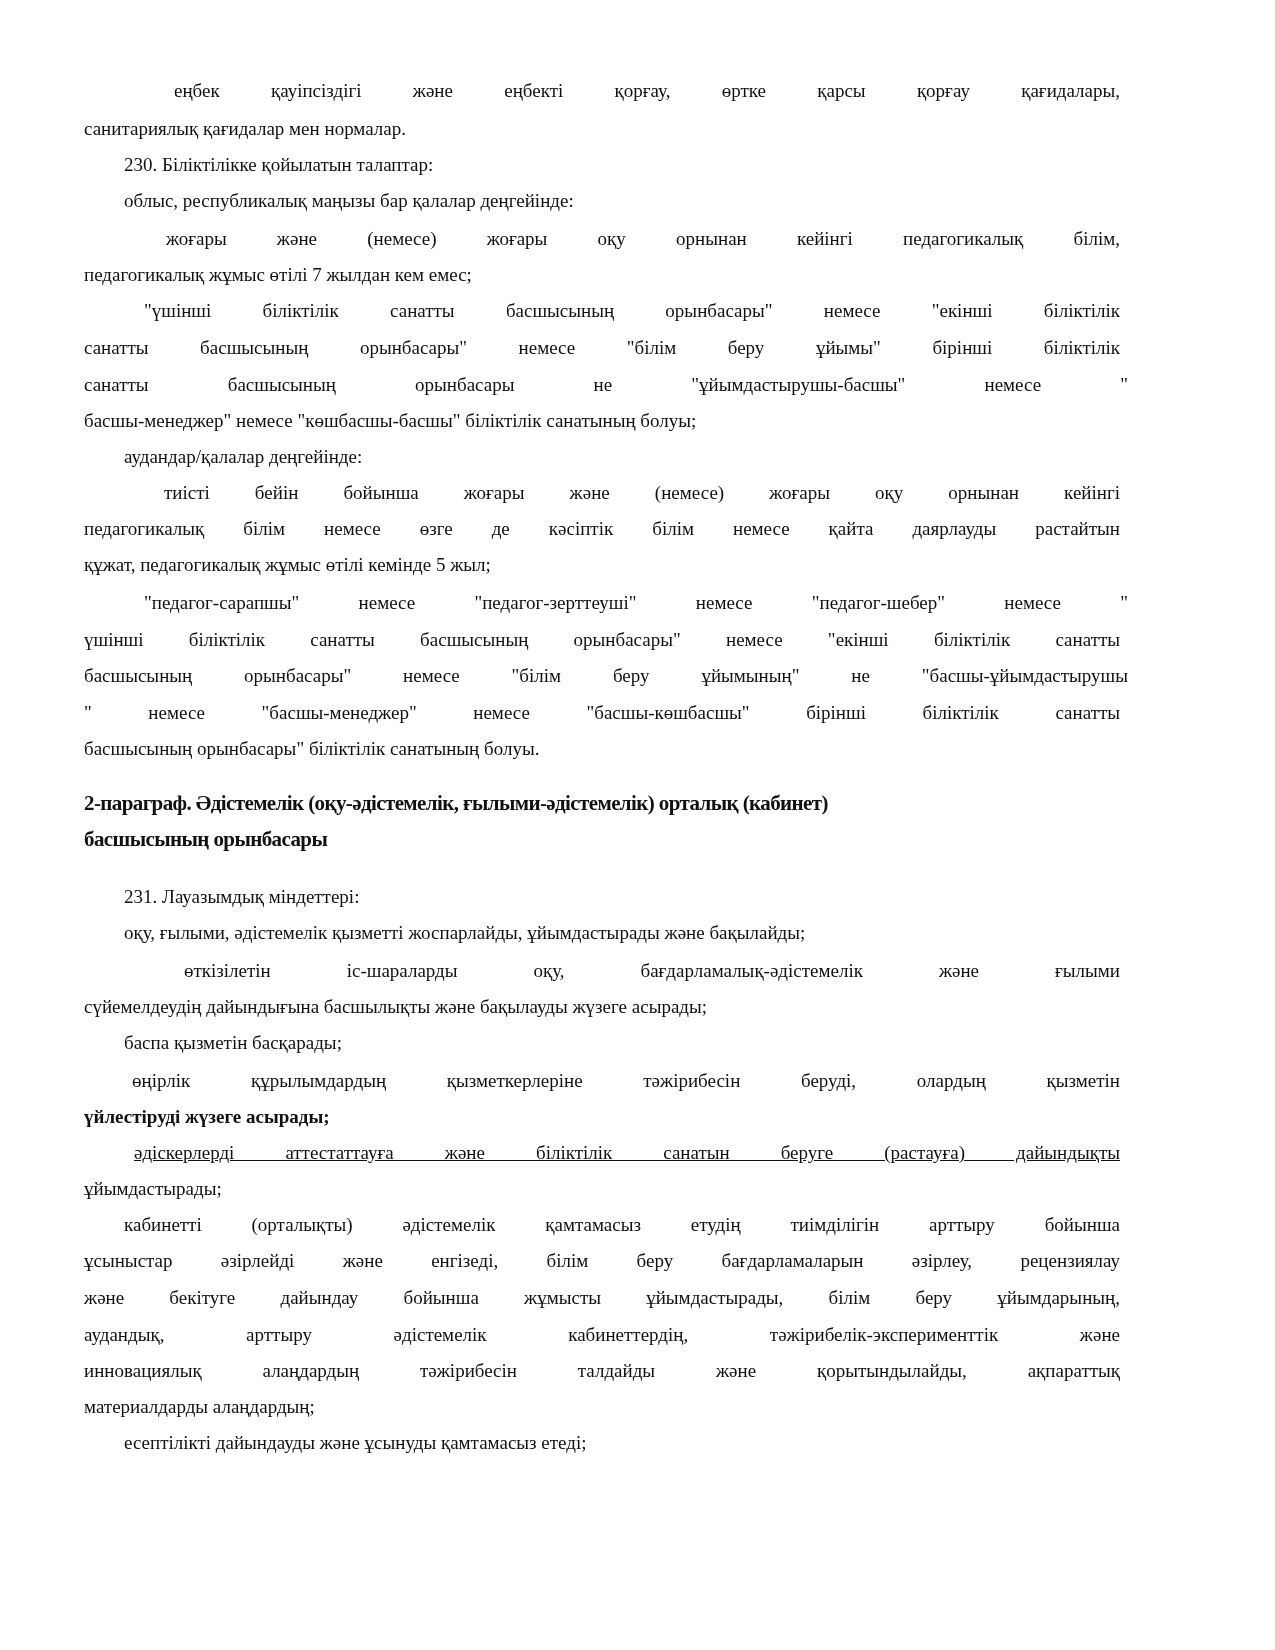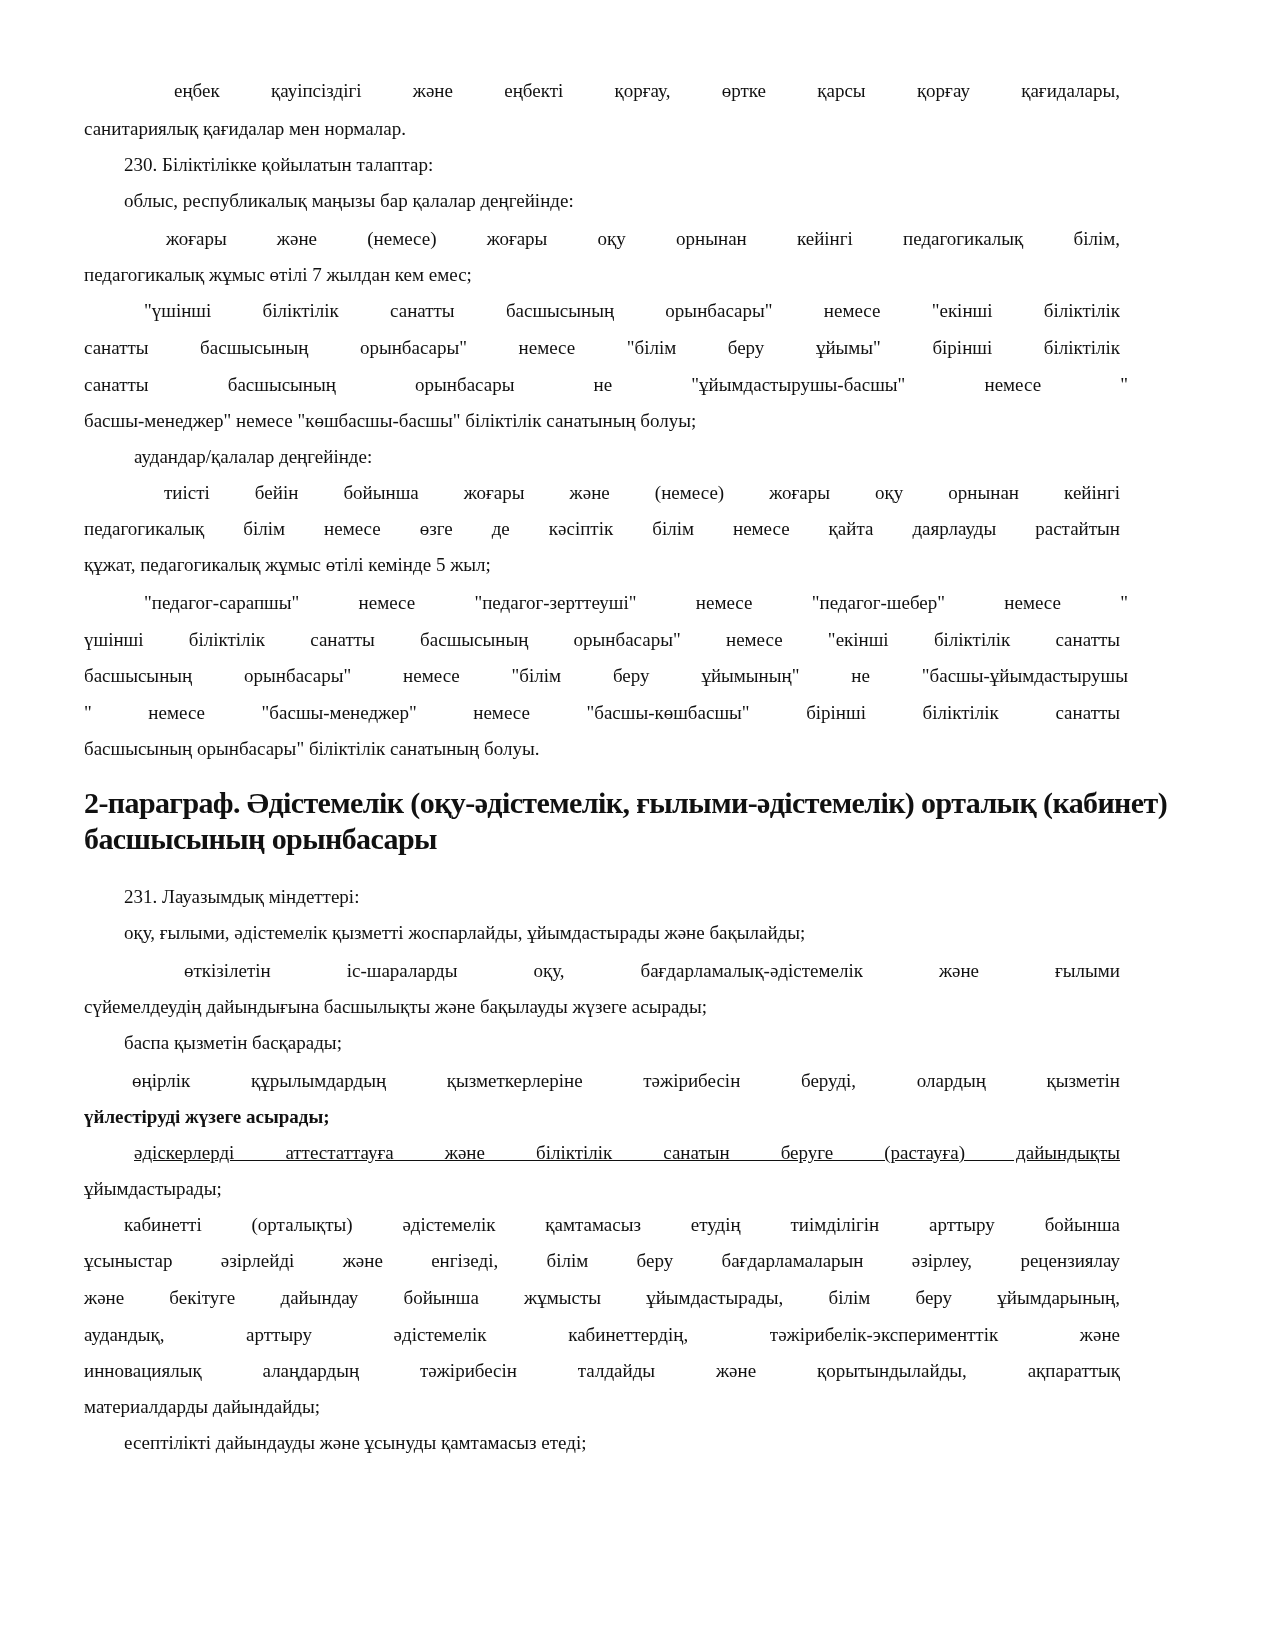--- a/index.html
+++ b/index.html
@@ -31,21 +31,21 @@
       text-align: justify;
       text-align-last: justify;
     }
     .line.last {
       text-align-last: left;
     }
     .heading {
       position: absolute;
       left: 0;
       width: 1036px;
-      font-size: 30px;
+      font-size: 21px;
       line-height: 30px;
       font-weight: bold;
       white-space: nowrap;
       letter-spacing: -0.6px;
     }
   </style>
 </head>
 <body>
 
 <div class="page">
@@ -64,21 +64,21 @@
       <div class="line last" style="top:260px;">педагогикалық жұмыс өтілі 7 жылдан кем емес;</div>
     </div>
 
     <div>
       <div class="line" style="top: 296px; left: 60px; width: 976px; white-space: normal; height: 30px; overflow: visible;">"үшінші біліктілік санатты басшысының орынбасары" немесе "екінші біліктілік</div>
       <div class="line" style="top: 333px; white-space: normal; height: 30px; overflow: visible;">санатты басшысының орынбасары" немесе "білім беру ұйымы" бірінші біліктілік</div>
       <div class="line" style="top: 370px; width: 1044px; white-space: normal; height: 30px; overflow: visible;">санатты басшысының орынбасары не "ұйымдастырушы-басшы" немесе "</div>
       <div class="line last" style="top:406px;">басшы-менеджер" немесе "көшбасшы-басшы" біліктілік санатының болуы;</div>
     </div>
 
-    <div class="line last" style="top:442px; left:50px;">аудандар/қалалар деңгейінде:</div>
+    <div class="line last" style="top:442px; left:40px;">аудандар/қалалар деңгейінде:</div>
 
     <div>
       <div class="line" style="top: 478px; left: 80px; width: 956px; white-space: normal; height: 30px; overflow: visible;">тиісті бейін бойынша жоғары және (немесе) жоғары оқу орнынан кейінгі</div>
       <div class="line" style="top: 514px; white-space: normal; height: 30px; overflow: visible;">педагогикалық білім немесе өзге де кәсіптік білім немесе қайта даярлауды растайтын</div>
       <div class="line last" style="top:550px;">құжат, педагогикалық жұмыс өтілі кемінде 5 жыл;</div>
     </div>
 
     <div>
       <div class="line" style="top: 588px; left: 60px; width: 984px; white-space: normal; height: 30px; overflow: visible;">"педагог-сарапшы" немесе "педагог-зерттеуші" немесе "педагог-шебер" немесе "</div>
       <div class="line" style="top: 625px; white-space: normal; height: 30px; overflow: visible;">үшінші біліктілік санатты басшысының орынбасары" немесе "екінші біліктілік санатты</div>
@@ -113,19 +113,19 @@
       <div class="line" style="top: 1138px; left: 50px; width: 986px; white-space: normal; height: 30px; overflow: visible; text-decoration: underline;">әдіскерлерді аттестаттауға және біліктілік санатын беруге (растауға) дайындықты</div>
       <div class="line last" style="top:1174px;">ұйымдастырады;</div>
     </div>
 
     <div>
       <div class="line" style="top: 1210px; left: 40px; width: 996px; white-space: normal; height: 30px; overflow: visible;">кабинетті (орталықты) әдістемелік қамтамасыз етудің тиімділігін арттыру бойынша</div>
       <div class="line" style="top: 1246px; white-space: normal; height: 30px; overflow: visible;">ұсыныстар әзірлейді және енгізеді, білім беру бағдарламаларын әзірлеу, рецензиялау</div>
       <div class="line" style="top: 1283px; white-space: normal; height: 30px; overflow: visible;">және бекітуге дайындау бойынша жұмысты ұйымдастырады, білім беру ұйымдарының,</div>
       <div class="line" style="top: 1320px; white-space: normal; height: 30px; overflow: visible;">аудандық, арттыру әдістемелік кабинеттердің, тәжірибелік-эксперименттік және</div>
       <div class="line" style="top: 1356px; white-space: normal; height: 30px; overflow: visible;">инновациялық алаңдардың тәжірибесін талдайды және қорытындылайды, ақпараттық</div>
-      <div class="line last" style="top:1392px;">материалдарды дайындайды;</div>
+      <div class="line last" style="top:1392px;">материалдарды алаңдардың;</div>
     </div>
 
     <div class="line last" style="top:1428px; left:40px;">есептілікті дайындауды және ұсынуды қамтамасыз етеді;</div>
   </div>
 
 </div>
 
 </body></html>

